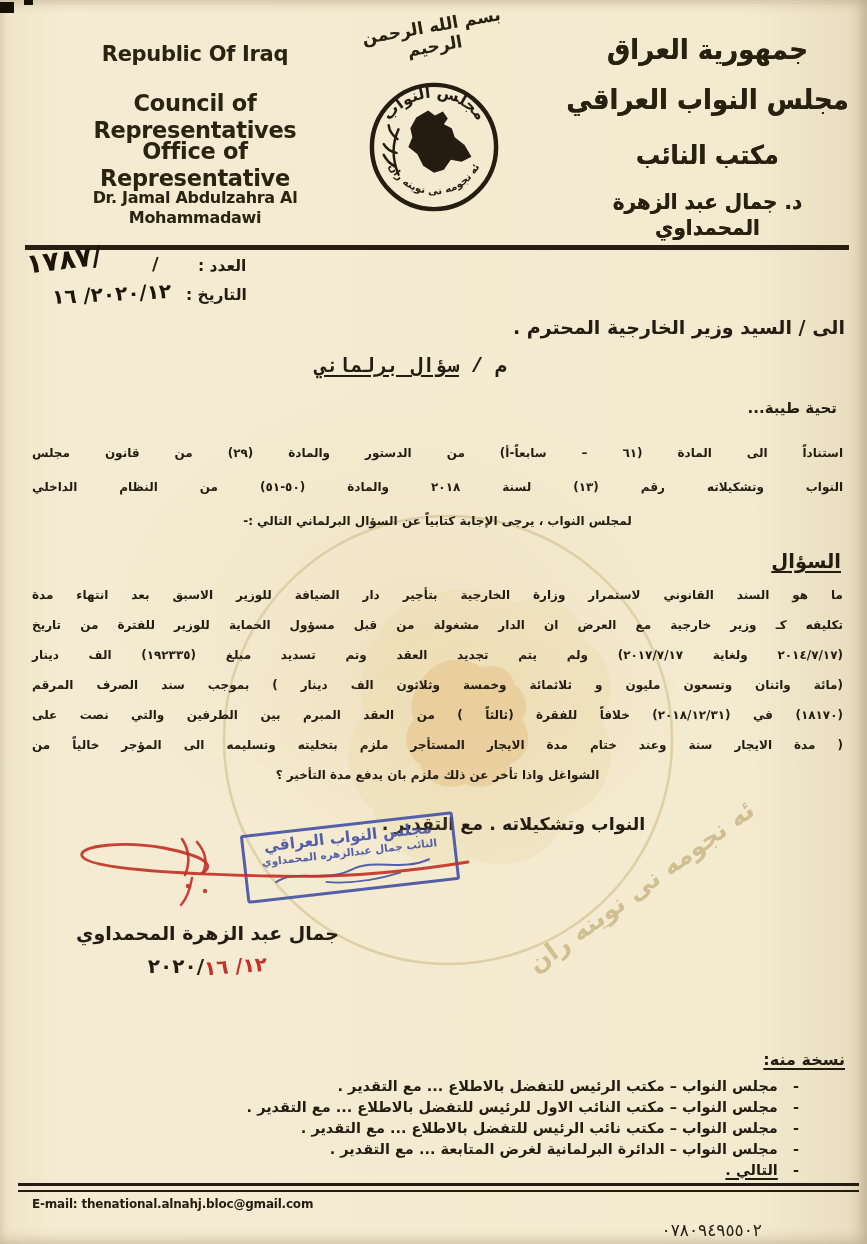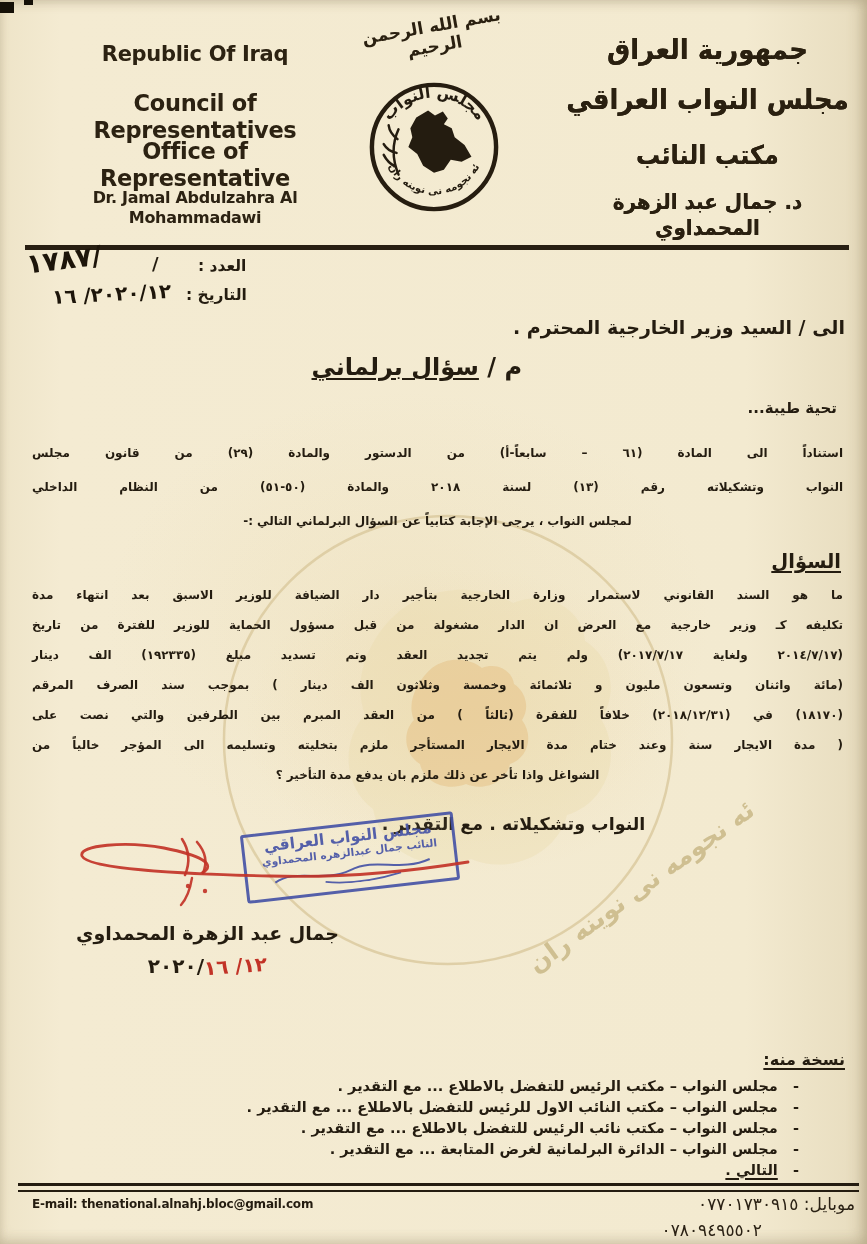--- a/index.html
+++ b/index.html
@@ -76,21 +76,21 @@
 
   <div class="abs rule" style="left:25px;right:18px;top:245px;height:4.5px;"></div>
 
   <div class="abs ar b" style="left:198px;top:257px;font-size:15.5px;">العدد :</div>
   <div class="abs b" style="left:152px;top:253px;font-size:18px;">/</div>
   <div class="abs hand" style="left:26px;top:244px;font-size:27px;transform:rotate(-7deg);" dir="ltr">١٧٨٧/</div>
   <div class="abs ar b" style="left:186px;top:286px;font-size:15.5px;">التاريخ :</div>
   <div class="abs hand" style="left:52px;top:282px;font-size:20px;transform:rotate(-3deg);" dir="ltr">٢٠٢٠/١٢/ ١٦</div>
 
   <div class="abs ar b" style="right:22px;top:316px;font-size:19px;">الى / السيد وزير الخارجية المحترم .</div>
-  <div class="abs ar b" style="right:345px;top:353px;font-size:24px;">
+  <div class="abs ar b" style="right:360px;top:353px;font-size:20px;font-family:Liberation Mono, monospace;">
     <span>م / </span><span class="underl">سؤال برلماني</span>
   </div>
   <div class="abs ar b" style="right:30px;top:399px;font-size:15px;">تحية طيبة...</div>
 
   <div class="abs ar body-line just" style="top:436px;line-height:34px;">استناداً الى المادة (٦١ – سابعاً-أ) من الدستور والمادة (٢٩) من قانون مجلس</div>
   <div class="abs ar body-line just" style="top:470px;line-height:34px;">النواب وتشكيلاته رقم (١٣) لسنة ٢٠١٨ والمادة (٥٠-٥١) من النظام الداخلي</div>
   <div class="abs ar body-line ctr" style="top:504px;line-height:34px;">لمجلس النواب ، يرجى الإجابة كتابياً عن السؤال البرلماني التالي :-</div>
 
   <div class="abs ar b underl" style="right:26px;top:550px;font-size:19.5px;">السؤال</div>
 
@@ -138,21 +138,17 @@
 
   <div class="abs" style="left:18px;right:8px;top:1183px;height:4px;border-top:3.5px solid #241c10;border-bottom:2px solid #241c10;"></div>
 
   <div class="abs b" style="left:32px;top:1197px;font-size:12px;letter-spacing:-0.2px;">
     <span>E-mail:</span>
     <span>thenational.alnahj.bloc@gmail.com</span>
   </div>
   <div class="abs b" style="left:100px;top:1263px;font-size:20px;letter-spacing:-0.2px;">
     <span>alnahj.blockbasra@gmail.com</span>
   </div>
-  <div class="abs ar" style="right:12px;top:1194px;width:280px;text-align:right;font-size:17px;color:#2a2114;">
-    <span>موبايل:</span>
-    <span dir="ltr">٠٧٧٠١٧٣٠٩١٥</span>
-  </div>
   <div class="abs ar" style="right:105px;top:1220px;width:200px;text-align:right;font-size:17px;color:#2a2114;">
     <span dir="ltr">٠٧٨٠٩٤٩٥٥٠٢</span>
   </div>
 
 </div>
 
 </body></html>

